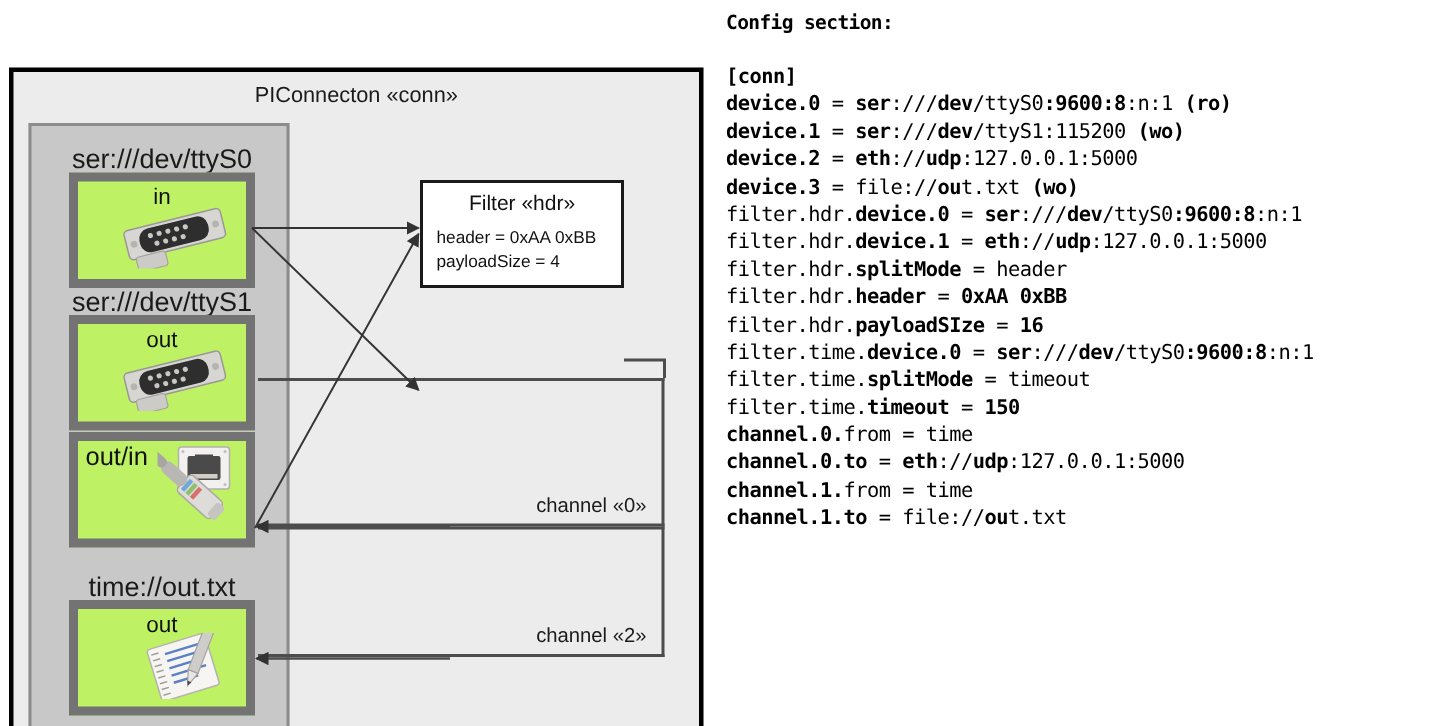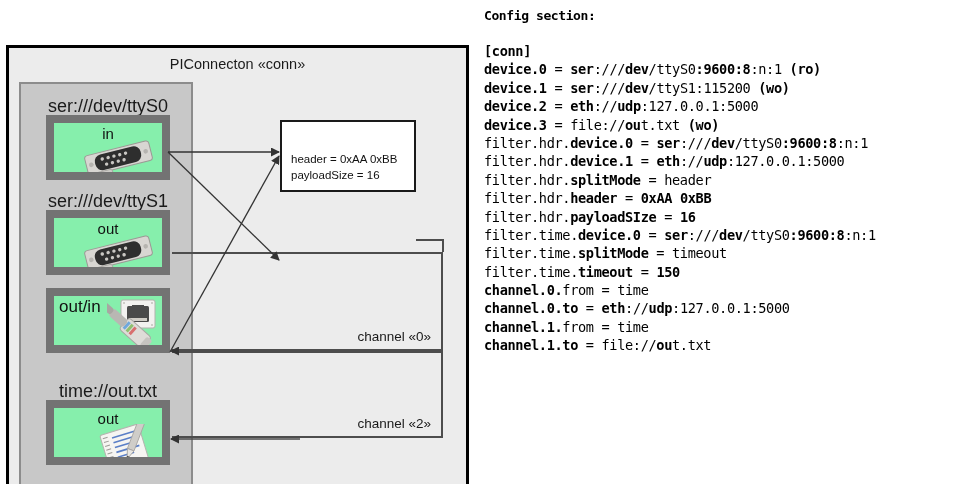--- a/index.html
+++ b/index.html
@@ -70,23 +70,23 @@
     font-size: 18px;
     color: #1a1a1a;
     text-align: center;
     line-height: 16px;
     height: 17px;
     white-space: nowrap;
   }
   .device-label.small { font-size: 11.5px; }
   .device-box {
     position: relative;
-    width: 124px; height: 65px;
-    background: #86efac;
-    border: 8px solid #737373;
+    width: 124px; height: 77px;
+    background: #bef264;
+    border: 6px solid #737373;
     box-sizing: border-box;
     overflow: hidden;
   }
   .device-io {
     position: absolute;
     top: 2px;
     width: 100%;
     text-align: center;
     font-size: 15px;
     color: #111;
@@ -317,23 +317,24 @@
                 </g>
               </g>
             </svg>
           </div>
         </div>
       </div>
     </div>
 
 
     <div class="filter-box" id="filter-hdr">
+      <div class="filter-title">Filter «hdr»</div>
       <div class="filter-props">
         <div>header = 0xAA 0xBB</div>
-        <div>payloadSize = 16</div>
+        <div>payloadSize = 4</div>
       </div>
     </div>
 
 
     <div class="channel-box" id="channel0">
       <div class="channel-label">channel «0»</div>
     </div>
     <div class="channel-box" id="channel1">
       <div class="channel-label">channel «2»</div>
     </div>

